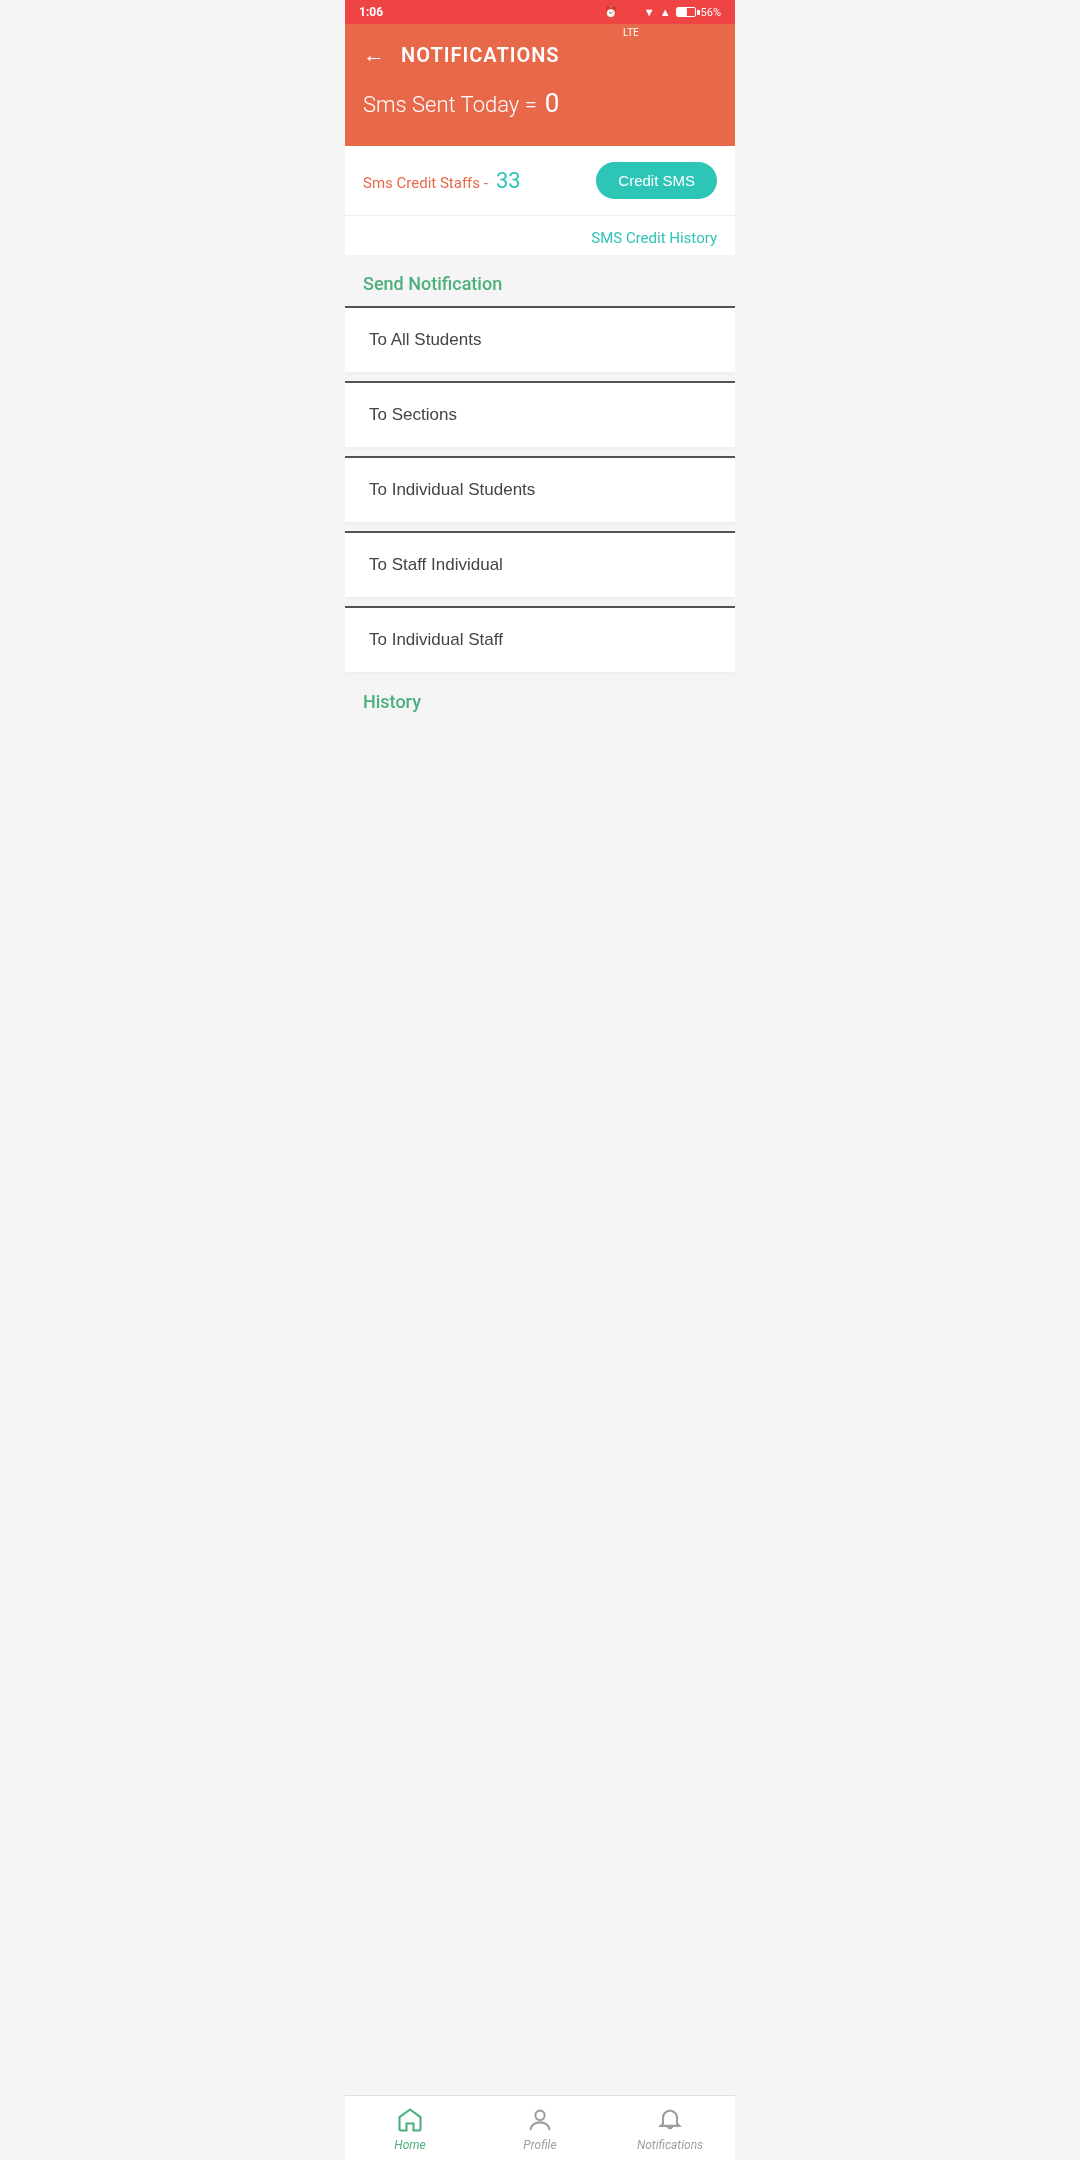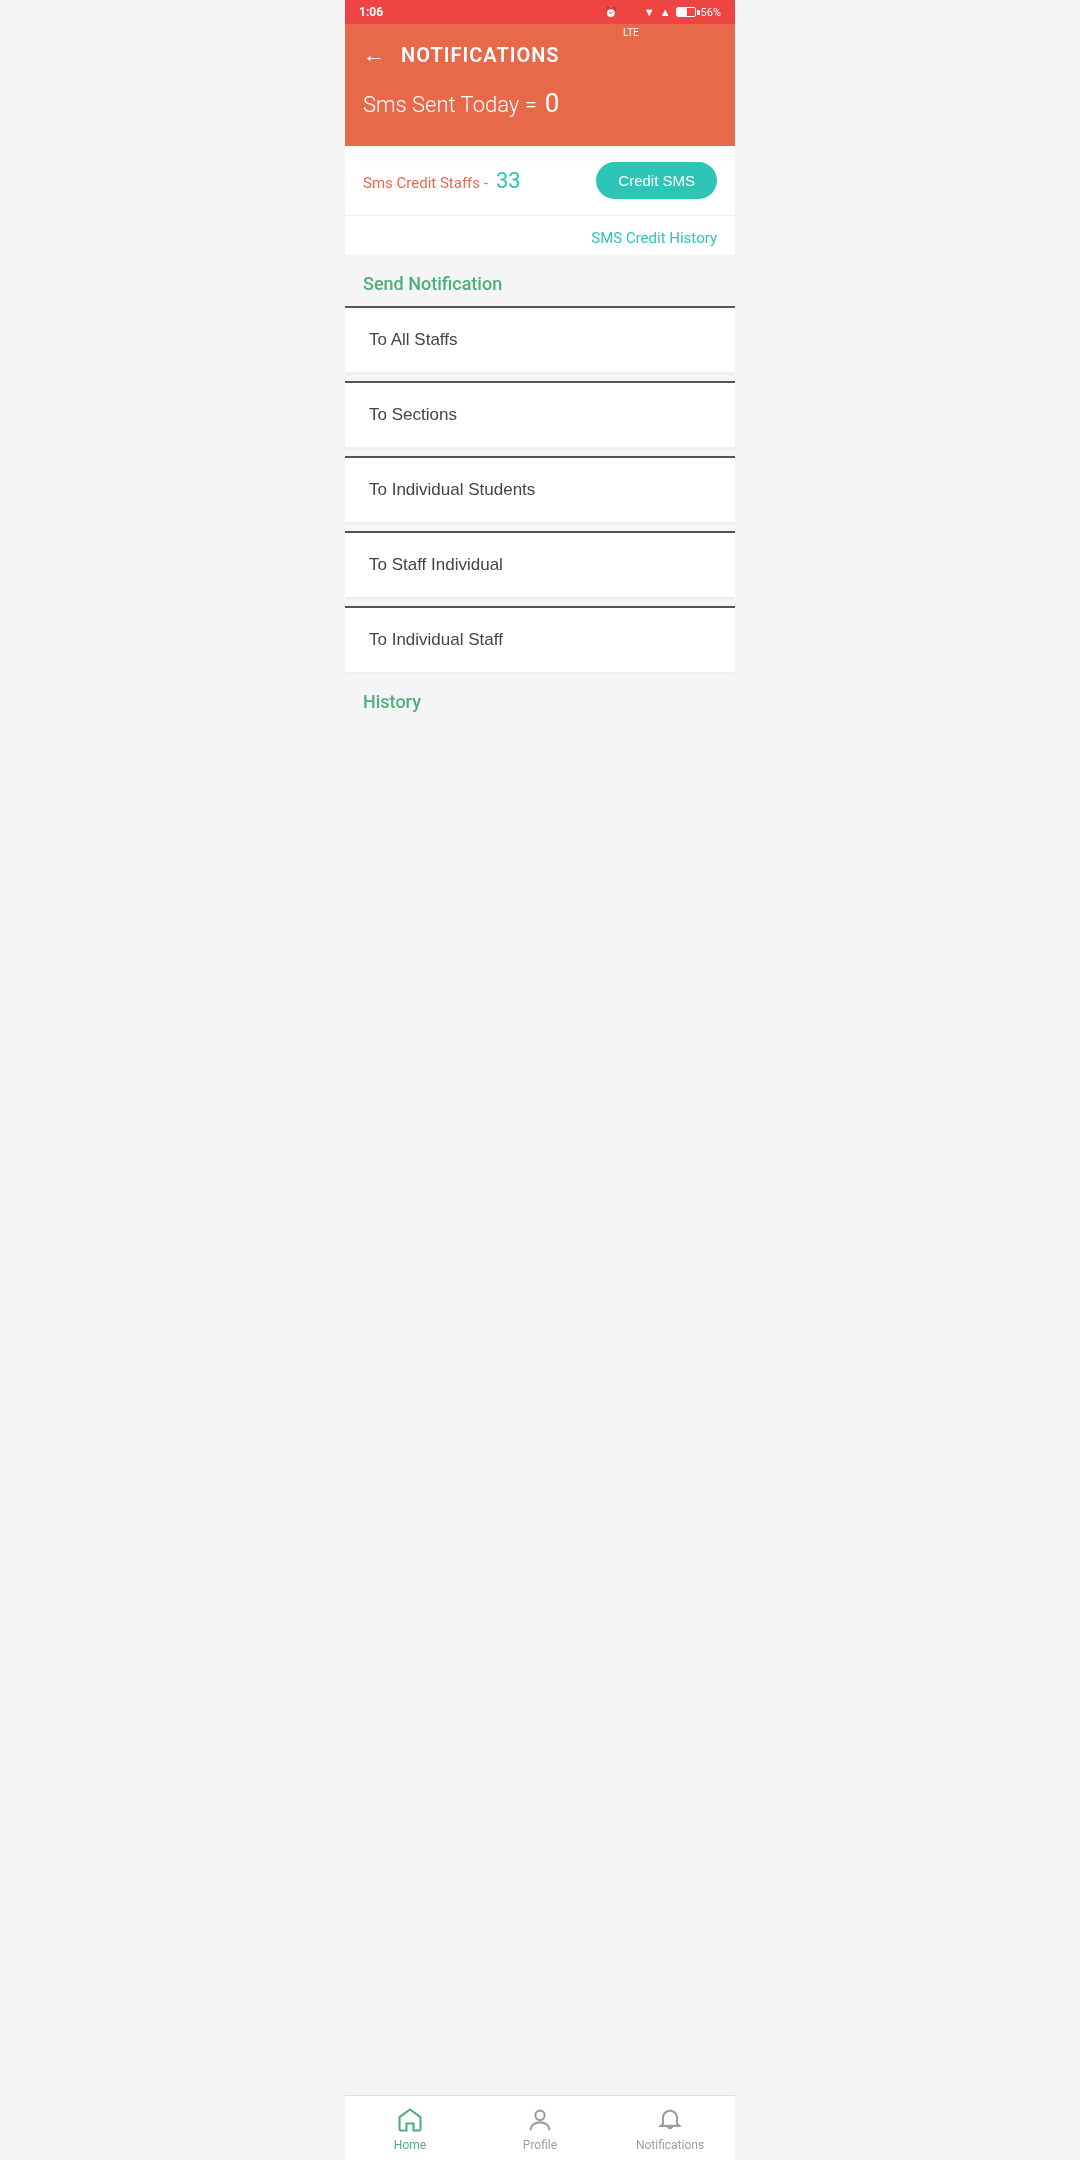--- a/index.html
+++ b/index.html
@@ -192,20 +192,21 @@
       left: 50%;
       transform: translateX(-50%);
       width: 390px;
       background: white;
       border-top: 1px solid #e0e0e0;
       display: flex;
       justify-content: space-around;
       align-items: center;
       padding: 10px 0 8px 0;
       z-index: 100;
+      font-style: italic;
     }
     .nav-item {
       display: flex;
       flex-direction: column;
       align-items: center;
       gap: 4px;
       cursor: pointer;
       flex: 1;
     }
     .nav-icon {
@@ -267,21 +268,21 @@
       <button class="credit-sms-btn">Credit SMS</button>
     </div>
 
     <div class="sms-history-link">
       <a href="#">SMS Credit History</a>
     </div>
 
     <div class="section-title">Send Notification</div>
 
     <div class="menu-list">
-      <button class="menu-item">To All Staffs</button>
+      <button class="menu-item">To All Students</button>
       <button class="menu-item">To Sections</button>
       <button class="menu-item">To Individual Students</button>
       <button class="menu-item">To Staff Individual</button>
       <button class="menu-item">To Individual Staff</button>
     </div>
 
     <div class="history-title">History</div>
 
   </div>
 </div>

